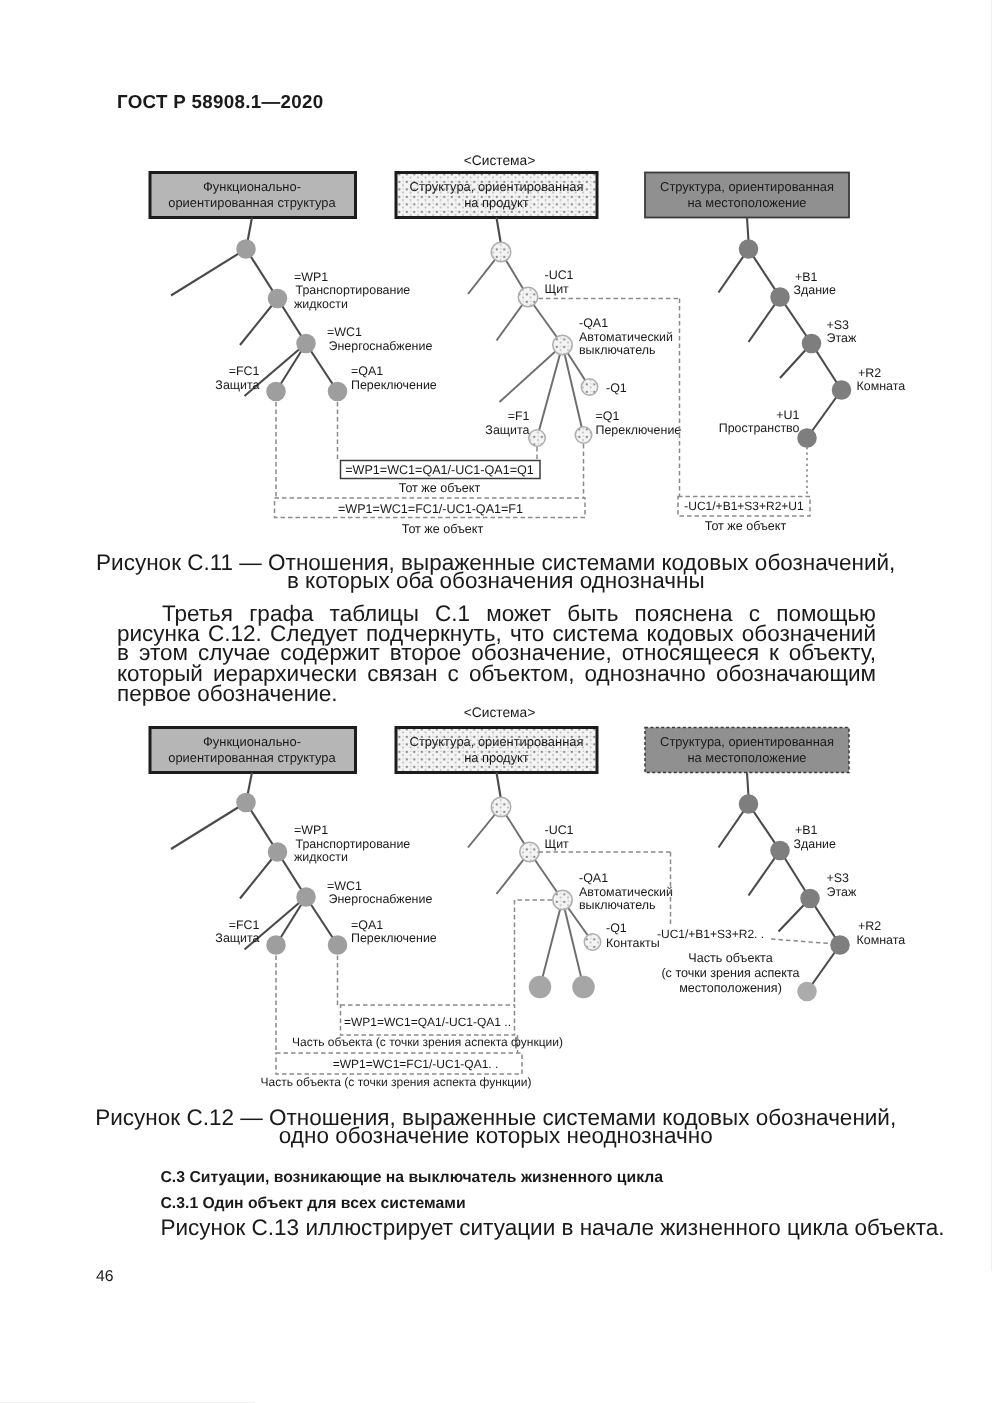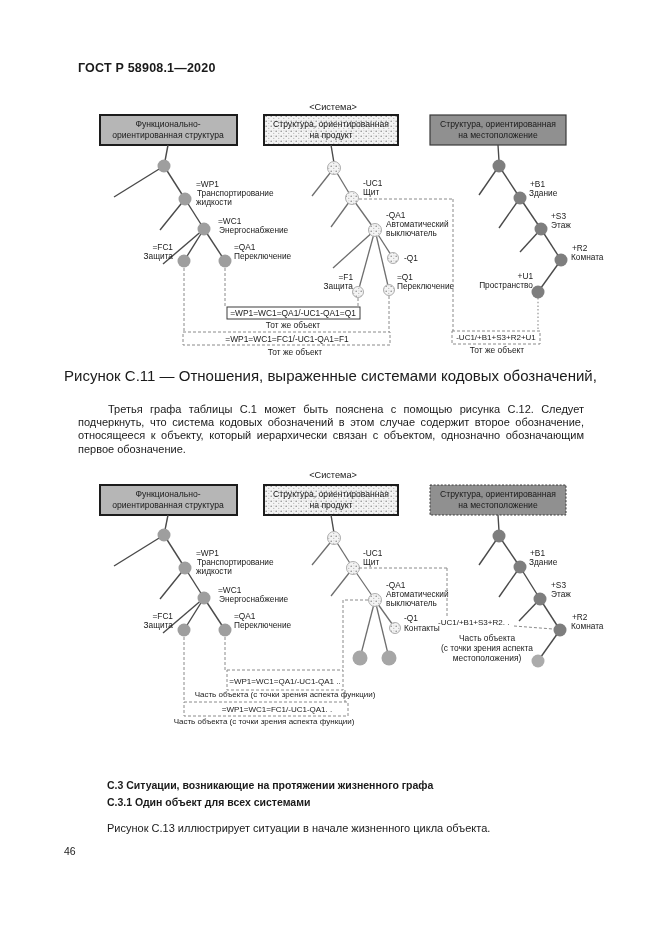--- a/index.html
+++ b/index.html
@@ -1,24 +1,24 @@
 <!DOCTYPE html>
 <html><head>
 <meta charset="utf-8">
 <style>
   html,body{margin:0;padding:0;background:#e8e8e8;}
   .page{position:relative;width:661px;height:935px;background:#ffffff;margin:0 auto;
         font-family:"Liberation Sans", sans-serif;color:#1a1a1a;overflow:hidden;}
   .abs{position:absolute;}
   .doc-header{left:78px;top:61px;font-size:12.5px;font-weight:bold;letter-spacing:.2px;}
   .fig-caption{left:0;width:661px;text-align:center;font-size:15px;line-height:11.5px;}
-  .body-par{left:78px;top:403px;width:506px;font-size:11px;line-height:13.2px;
+  .body-par{left:78px;top:403px;width:506px;font-size:15px;line-height:13.2px;
             text-align:justify;text-indent:30px;}
   .h-bold{left:107px;font-size:10.5px;font-weight:bold;}
-  .h-text{left:107px;font-size:11px;margin-top:12px;}
+  .h-text{left:107px;font-size:15px;}
   .page-no{left:64px;top:845px;font-size:10.5px;}
   svg{position:absolute;left:0;}
   svg text{font-family:"Liberation Sans", sans-serif;fill:#1a1a1a;font-size:8.3px;}
   svg text.box-t{font-size:8.6px;}
   svg text.sys{font-size:9.2px;}
   svg text.frm{font-size:8.4px;}
   svg text.frm-s{font-size:8px;}
   .e{stroke:#4a4a4a;stroke-width:1.4;}
   .em{stroke:#6e6e6e;stroke-width:1.3;}
   .dash{stroke:#8a8a8a;stroke-width:1;stroke-dasharray:3 2;fill:none;}
@@ -160,20 +160,21 @@
     <text class="frm" x="287" y="242" text-anchor="middle">=WP1=WC1=FC1/-UC1-QA1=F1</text>
     <text class="frm" x="295" y="255" text-anchor="middle">Тот же объект</text>
 
     <rect class="dash" x="452" y="231" width="88" height="13"></rect>
     <text class="frm-s" x="496" y="240" text-anchor="middle">-UC1/+B1+S3+R2+U1</text>
     <text class="frm" x="497" y="253" text-anchor="middle">Тот же объект</text>
   </svg>
 
   <div class="abs fig-caption" style="top:370px">
     <div>Рисунок С.11 — Отношения, выраженные системами кодовых обозначений,</div>
+    <div>в которых оба обозначения однозначны</div>
   </div>
 
   <div class="abs body-par">Третья графа таблицы С.1 может быть пояснена с помощью рисунка С.12. Следует подчеркнуть, что система кодовых обозначений в этом случае содержит второе обозначение, относящееся к объекту, который иерархически связан с объектом, однозначно обозначающим первое обозначение.</div>
 
   <svg style="top:465px" width="661" height="285" viewBox="0 0 661 285">
     <defs>
       <pattern id="speckB" width="5" height="5" patternUnits="userSpaceOnUse">
         <rect width="5" height="5" fill="#f4f4f4"></rect>
         <circle cx="1.2" cy="1.2" r="0.8" fill="#8d8d8d"></circle>
         <circle cx="3.7" cy="3.4" r="0.7" fill="#bdbdbd"></circle>
@@ -295,19 +296,23 @@
 
     <rect class="dash" x="227" y="205" width="116" height="20"></rect>
     <text class="frm-s" x="285" y="219" text-anchor="middle">=WP1=WC1=QA1/-UC1-QA1 ..</text>
     <text class="frm-s" x="285" y="232" text-anchor="middle">Часть объекта (с точки зрения аспекта функции)</text>
 
     <rect class="dash" x="184" y="237" width="164" height="14"></rect>
     <text class="frm-s" x="277" y="247" text-anchor="middle">=WP1=WC1=FC1/-UC1-QA1. .</text>
     <text class="frm-s" x="264" y="259" text-anchor="middle">Часть объекта (с точки зрения аспекта функции)</text>
   </svg>
 
-
-  <div class="abs h-bold" style="top:779px">С.3 Ситуации, возникающие на протяжении жизненного графа</div>
+  <div class="abs fig-caption" style="top:740px">
+    <div>Рисунок С.12 — Отношения, выраженные системами кодовых обозначений,</div>
+    <div>одно обозначение которых неоднозначно</div>
+  </div>
+
+  <div class="abs h-bold" style="top:779px">С.3 Ситуации, возникающие на выключатель жизненного цикла</div>
   <div class="abs h-bold" style="top:796px">С.3.1 Один объект для всех системами</div>
   <div class="abs h-text" style="top:810px">Рисунок С.13 иллюстрирует ситуации в начале жизненного цикла объекта.</div>
 
   <div class="abs page-no">46</div>
 </div>
 
 </body></html>

